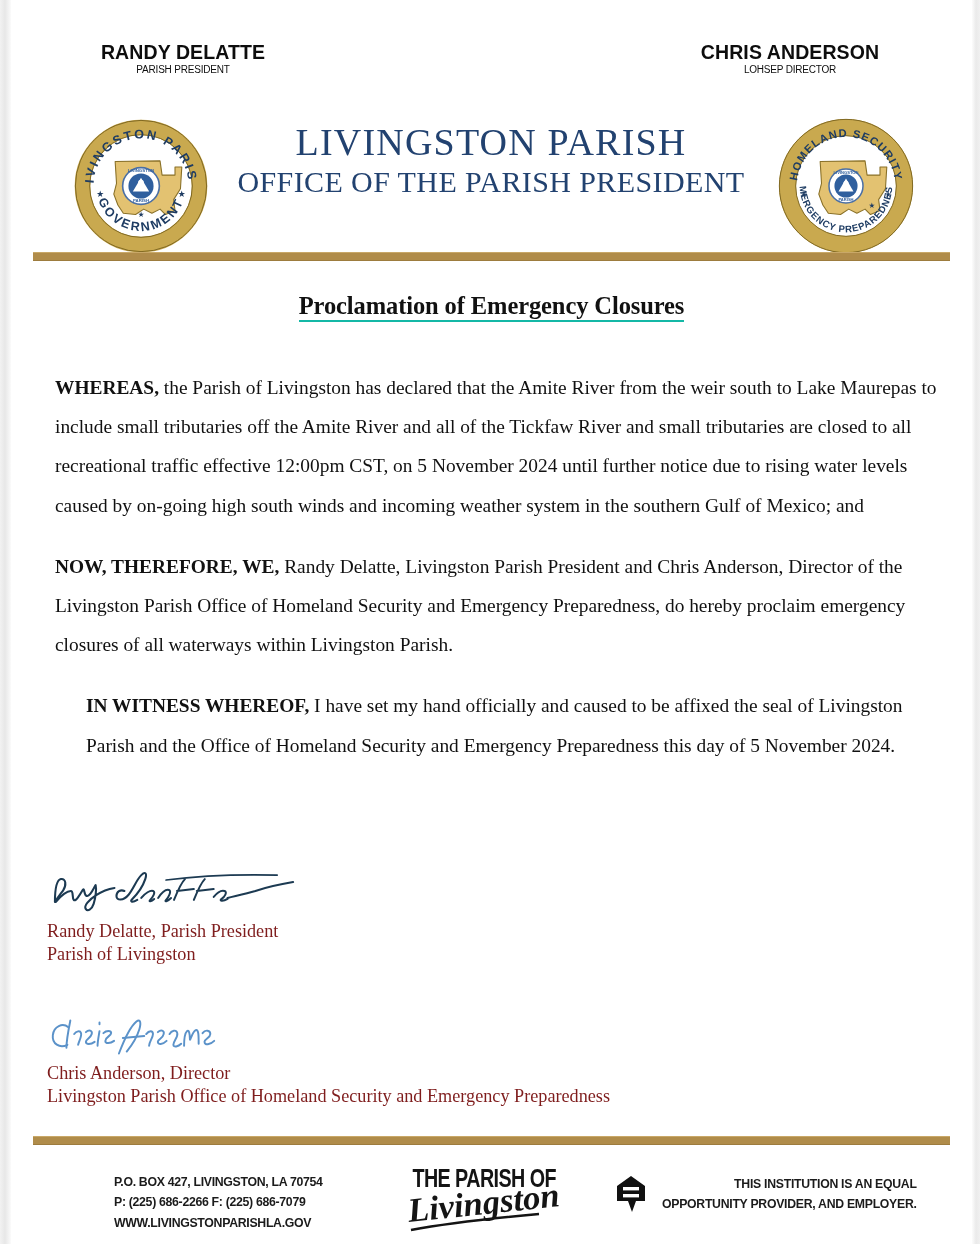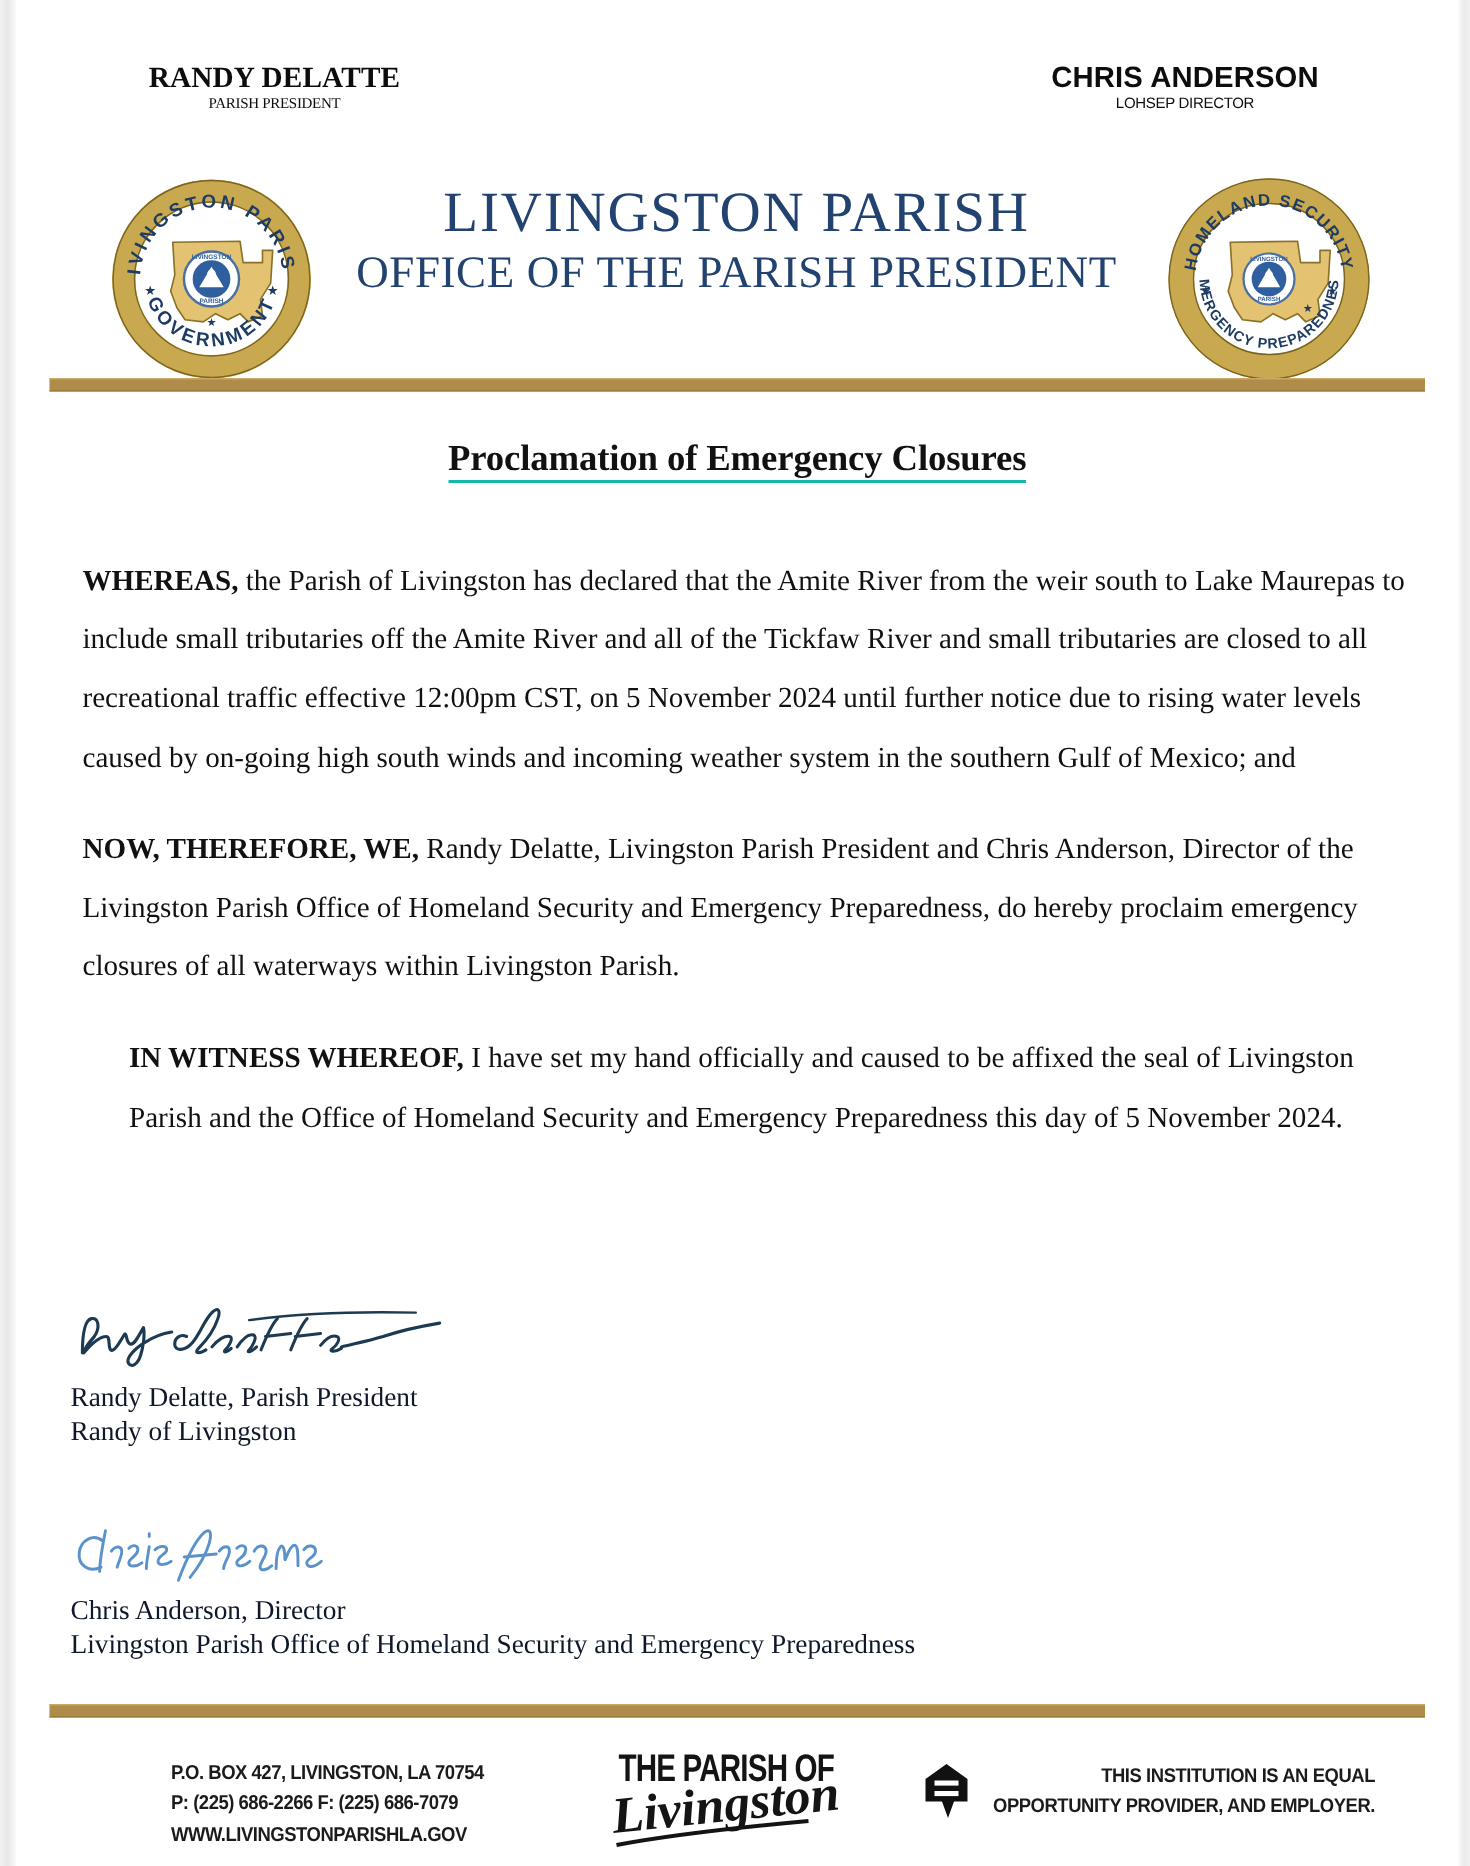--- a/index.html
+++ b/index.html
@@ -44,21 +44,21 @@
     width: 961px;
     height: 262px;
   }
   .officer {
     position: absolute;
     text-align: center;
     font-family: "Liberation Sans", sans-serif;
     color: #0d0d0d;
     line-height: 1.12;
   }
-  .officer.left  { left: 22px;  top: 42px; width: 300px; font-family: Liberation Serif, serif; }
+  .officer.left  { left: 22px;  top: 42px; width: 300px; }
   .officer.right { right: 22px; top: 42px; width: 320px; }
   .officer .name {
     font-size: 19.5px;
     font-weight: bold;
     letter-spacing: 0.1px;
   }
   .officer .role {
     font-size: 10px;
     font-weight: normal;
     letter-spacing: -0.2px;
@@ -140,21 +140,21 @@
   .sig-mark {
     display: block;
     height: 56px;
     margin-bottom: 2px;
   }
   .sig-mark.delatte  { width: 258px; }
   .sig-mark.anderson { width: 175px; height: 46px; }
 
   .sig-lines {
     font-size: 18.2px;
-    color: #0f172a;
+    color: #7f1d1d;
     line-height: 1.28;
   }
 
   
   .footer {
     position: absolute;
     left: 0; top: 1160px;
     width: 961px;
     height: 84px;
   }
@@ -312,21 +312,21 @@
         <path d="M112,36 C116,30 120,27 123,28 C126,29 122,36 120,38 C118,40 121,40 125,36" stroke-width="2"></path>
         <path d="M128,38 C132,28 136,20 139,17 M131,29 L148,27" stroke-width="2"></path>
         <path d="M148,38 C152,28 156,20 159,17 M151,29 L168,27" stroke-width="2"></path>
         <path d="M168,35 C172,30 176,28 179,29 C182,30 179,35 176,37 C173,39 177,40 182,37" stroke-width="2"></path>
         <path d="M182,36 C190,34 200,32 210,29 C222,25 236,22 248,20" stroke-width="2.1"></path>
         <path d="M120,18 C150,14 190,12 232,13" stroke-width="1.6"></path>
       </g>
     </svg>
     <div class="sig-lines">
       <div>Randy Delatte, Parish President</div>
-      <div>Randy of Livingston</div>
+      <div>Parish of Livingston</div>
     </div>
   </div>
 
   <div class="sig-block two">
     <svg class="sig-mark anderson" viewBox="0 0 180 46" aria-hidden="true">
       <g fill="none" stroke="#5b92c9" stroke-linecap="round" stroke-linejoin="round" stroke-width="2">
         <path d="M22,13 C16,8 7,12 6,21 C5,30 13,35 21,31"></path>
         <path d="M24,6 C22,16 20,26 20,34"></path>
         <path d="M28,20 C30,17 34,16 35,19 C36,22 33,27 32,31"></path>
         <path d="M40,18 C43,15 47,16 46,20 C45,24 40,25 40,28 C40,31 45,31 49,28"></path>

